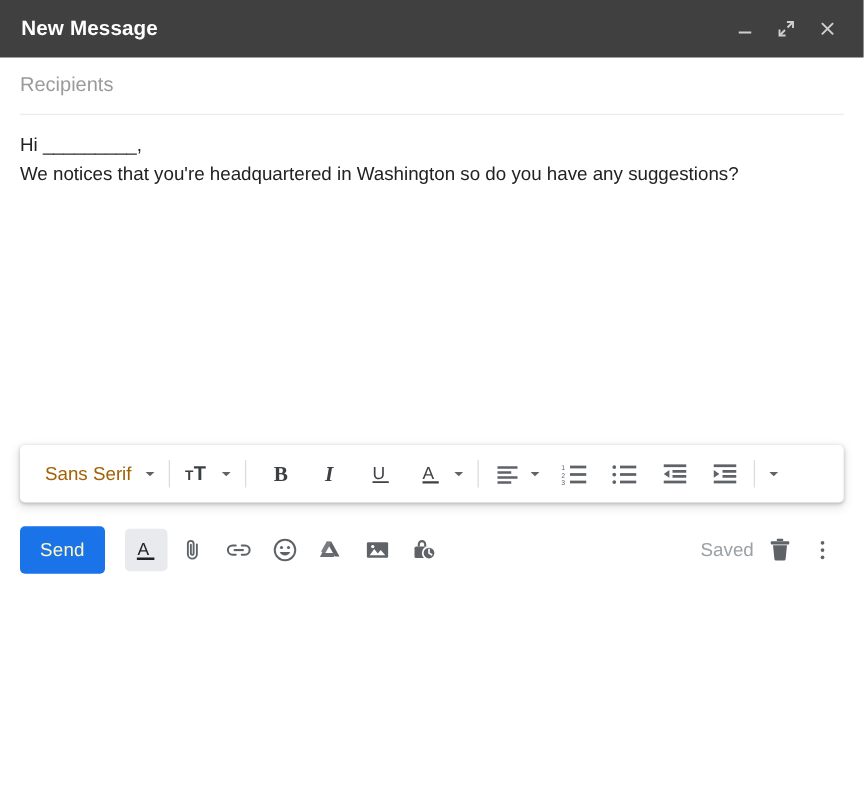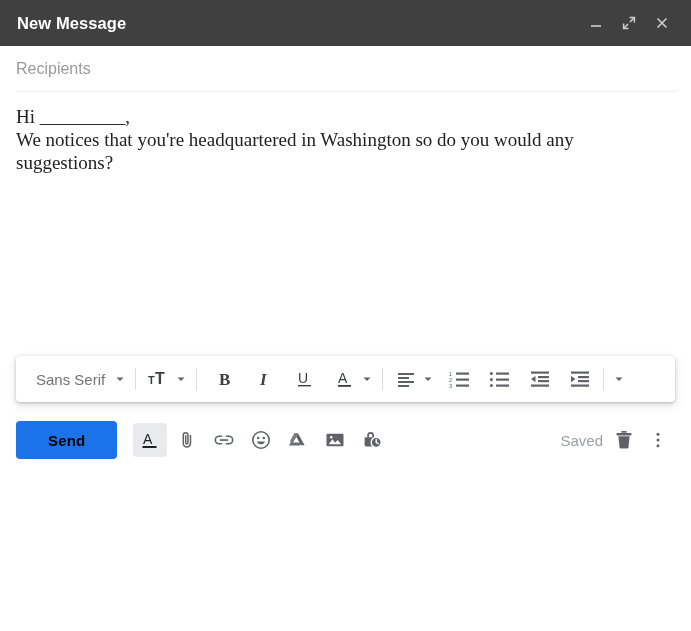--- a/index.html
+++ b/index.html
@@ -78,25 +78,24 @@
   .field-input::placeholder {
     color: #9a9a9a;
     opacity: 1;
   }
 
   
   .body-area {
     flex: 1 1 auto;
     padding: 13px 16px 0 16px;
     overflow: hidden;
-    font-size: 19px;
+    font-size: 15px;
     line-height: 23px;
     color: #222222;
     cursor: text;
-    font-family: Liberation Serif, serif;
   }
   .body-line {
     white-space: pre-wrap;
     word-wrap: break-word;
   }
   .body-line.blank { height: 23px; }
 
   
   .format-toolbar-wrap {
     flex: 0 0 auto;
@@ -117,21 +116,21 @@
     align-items: center;
     justify-content: center;
     height: 30px;
     border-radius: 3px;
     cursor: pointer;
     color: #5f6368;
     padding: 0 4px;
   }
   .tb-font {
     font-size: 15px;
-    color: #737373;
+    color: #a16207;
     padding: 0 4px 0 6px;
     white-space: nowrap;
   }
   .tb-caret {
     width: 14px;
     display: flex;
     align-items: center;
     justify-content: center;
     cursor: pointer;
   }
@@ -159,27 +158,27 @@
   .action-bar {
     flex: 0 0 auto;
     height: 62px;
     display: flex;
     align-items: center;
     padding: 0 16px 6px 16px;
     box-sizing: border-box;
   }
   .send-button {
     background: #1a73e8;
-    color: #000000;
+    color: #fef9c3;
     font-size: 15px;
-    font-weight: bold;
+    font-weight: normal;
     border: none;
     border-radius: 4px;
     height: 38px;
-    padding: 0 32px;
+    padding: 0 16px;
     cursor: pointer;
     font-family: "Liberation Sans", sans-serif;
     letter-spacing: 0.2px;
   }
   .action-icons {
     display: flex;
     align-items: center;
     gap: 3px;
     margin-left: 16px;
   }
@@ -249,21 +248,21 @@
     </div>
   </div>
 
   <div class="field-row">
     <input class="field-input" type="text" placeholder="Recipients" style="">
   </div>
 
 
   <div class="body-area">
     <div class="body-line">Hi _________,</div>
-    <div class="body-line">We notices that you're headquartered in Washington so do you would any suggestions?</div>
+    <div class="body-line">We notices that you're headquartered in Washington so do you have any suggestions?</div>
     <div class="body-line blank"></div>
   </div>
 
   <div class="format-toolbar-wrap">
     <div class="format-toolbar">
 
       <div class="tb-item">
         <span class="tb-font">Sans Serif</span>
       </div>
       <div class="tb-caret">

